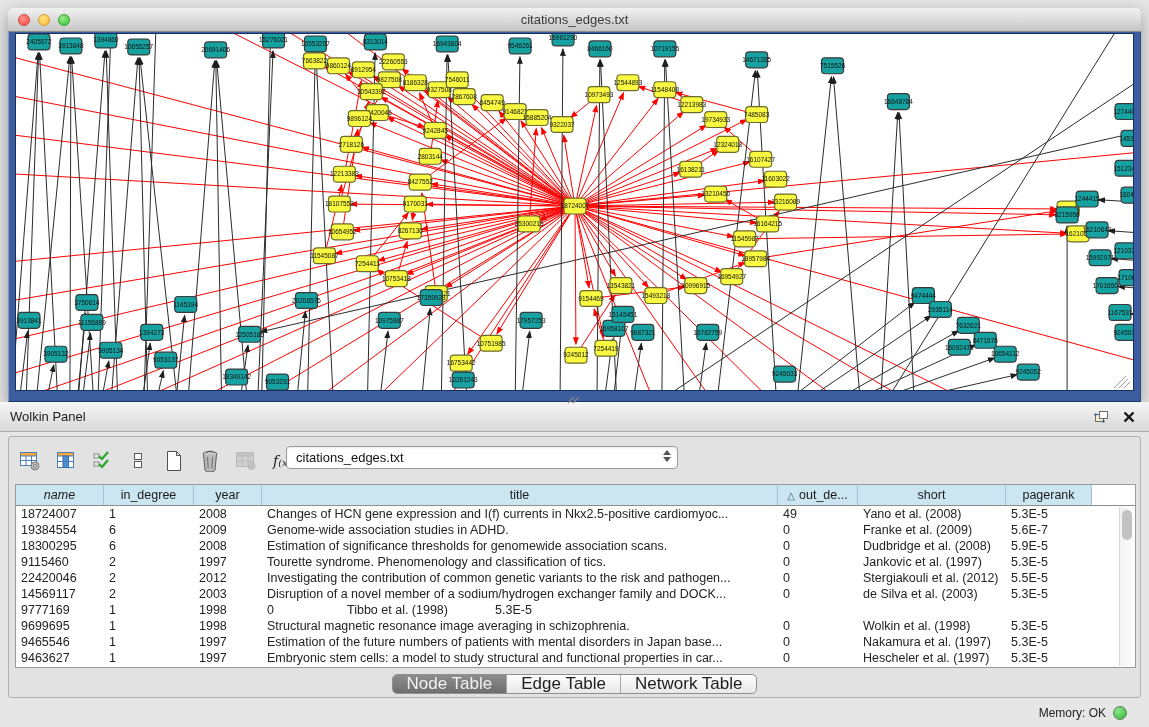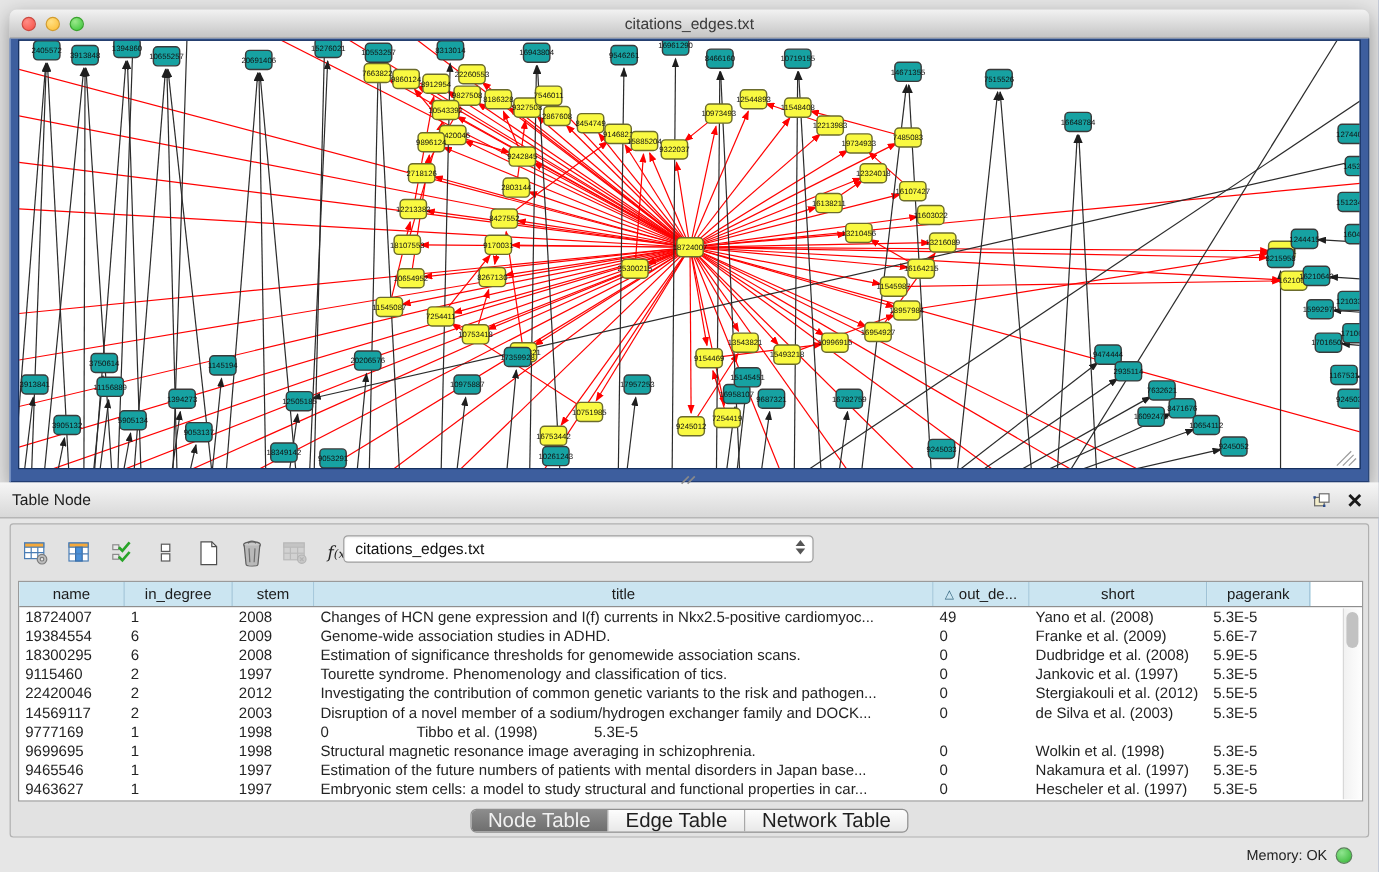--- a/index.html
+++ b/index.html
@@ -525,21 +525,21 @@
       </div>
     </div>
   </div>
 
   <svg class="split-grip" width="16" height="8">
     <line x1="2" y1="7" x2="8" y2="1" stroke="#8A8A8A" stroke-width="1.3"></line>
     <line x1="7" y1="7" x2="13" y2="1" stroke="#8A8A8A" stroke-width="1.3"></line>
   </svg>
 
   <div class="panel-titlebar">
-    <span class="panel-title">Table Node</span>
+    <span class="panel-title">Wolkin Panel</span>
     <span class="spacer"></span>
     <span class="pt-icon">
       <svg width="15" height="13">
         <rect x="1.5" y="4.5" width="8" height="7" fill="#F2EDCB" stroke="#6B6B6B"></rect>
         <rect x="5.5" y="1.5" width="8" height="7" fill="#FFFFFF" stroke="#6B6B6B"></rect>
         <rect x="0.5" y="3.5" width="2" height="2" fill="#2B4C8C"></rect>
         <rect x="8.5" y="10.5" width="2" height="2" fill="#2B4C8C"></rect>
       </svg>
     </span>
     <span class="pt-icon">
@@ -618,28 +618,28 @@
     <div class="combo">
       <span>citations_edges.txt</span>
       <span class="arrows">
         <span class="up"></span>
           <span class="down"></span>
       </span>
     </div>
 
     <div class="table-wrap">
       <div class="thead" id="thead">
-          <div class="th" style="width: 88px;">
+          <div class="th" style="width: 88px; font-style: italic;">
             <span>name</span>
           </div>
           <div class="th" style="width: 90px;">
             <span>in_degree</span>
           </div>
           <div class="th" style="width: 68px;">
-            <span>stem</span>
+            <span>year</span>
           </div>
           <div class="th" style="width: 516px;">
             <span>title</span>
           </div>
           <div class="th" style="width: 80px;">
             <span class="tri">△</span>
             <span>out_de...</span>
           </div>
           <div class="th" style="width: 148px;">
             <span>short</span>

